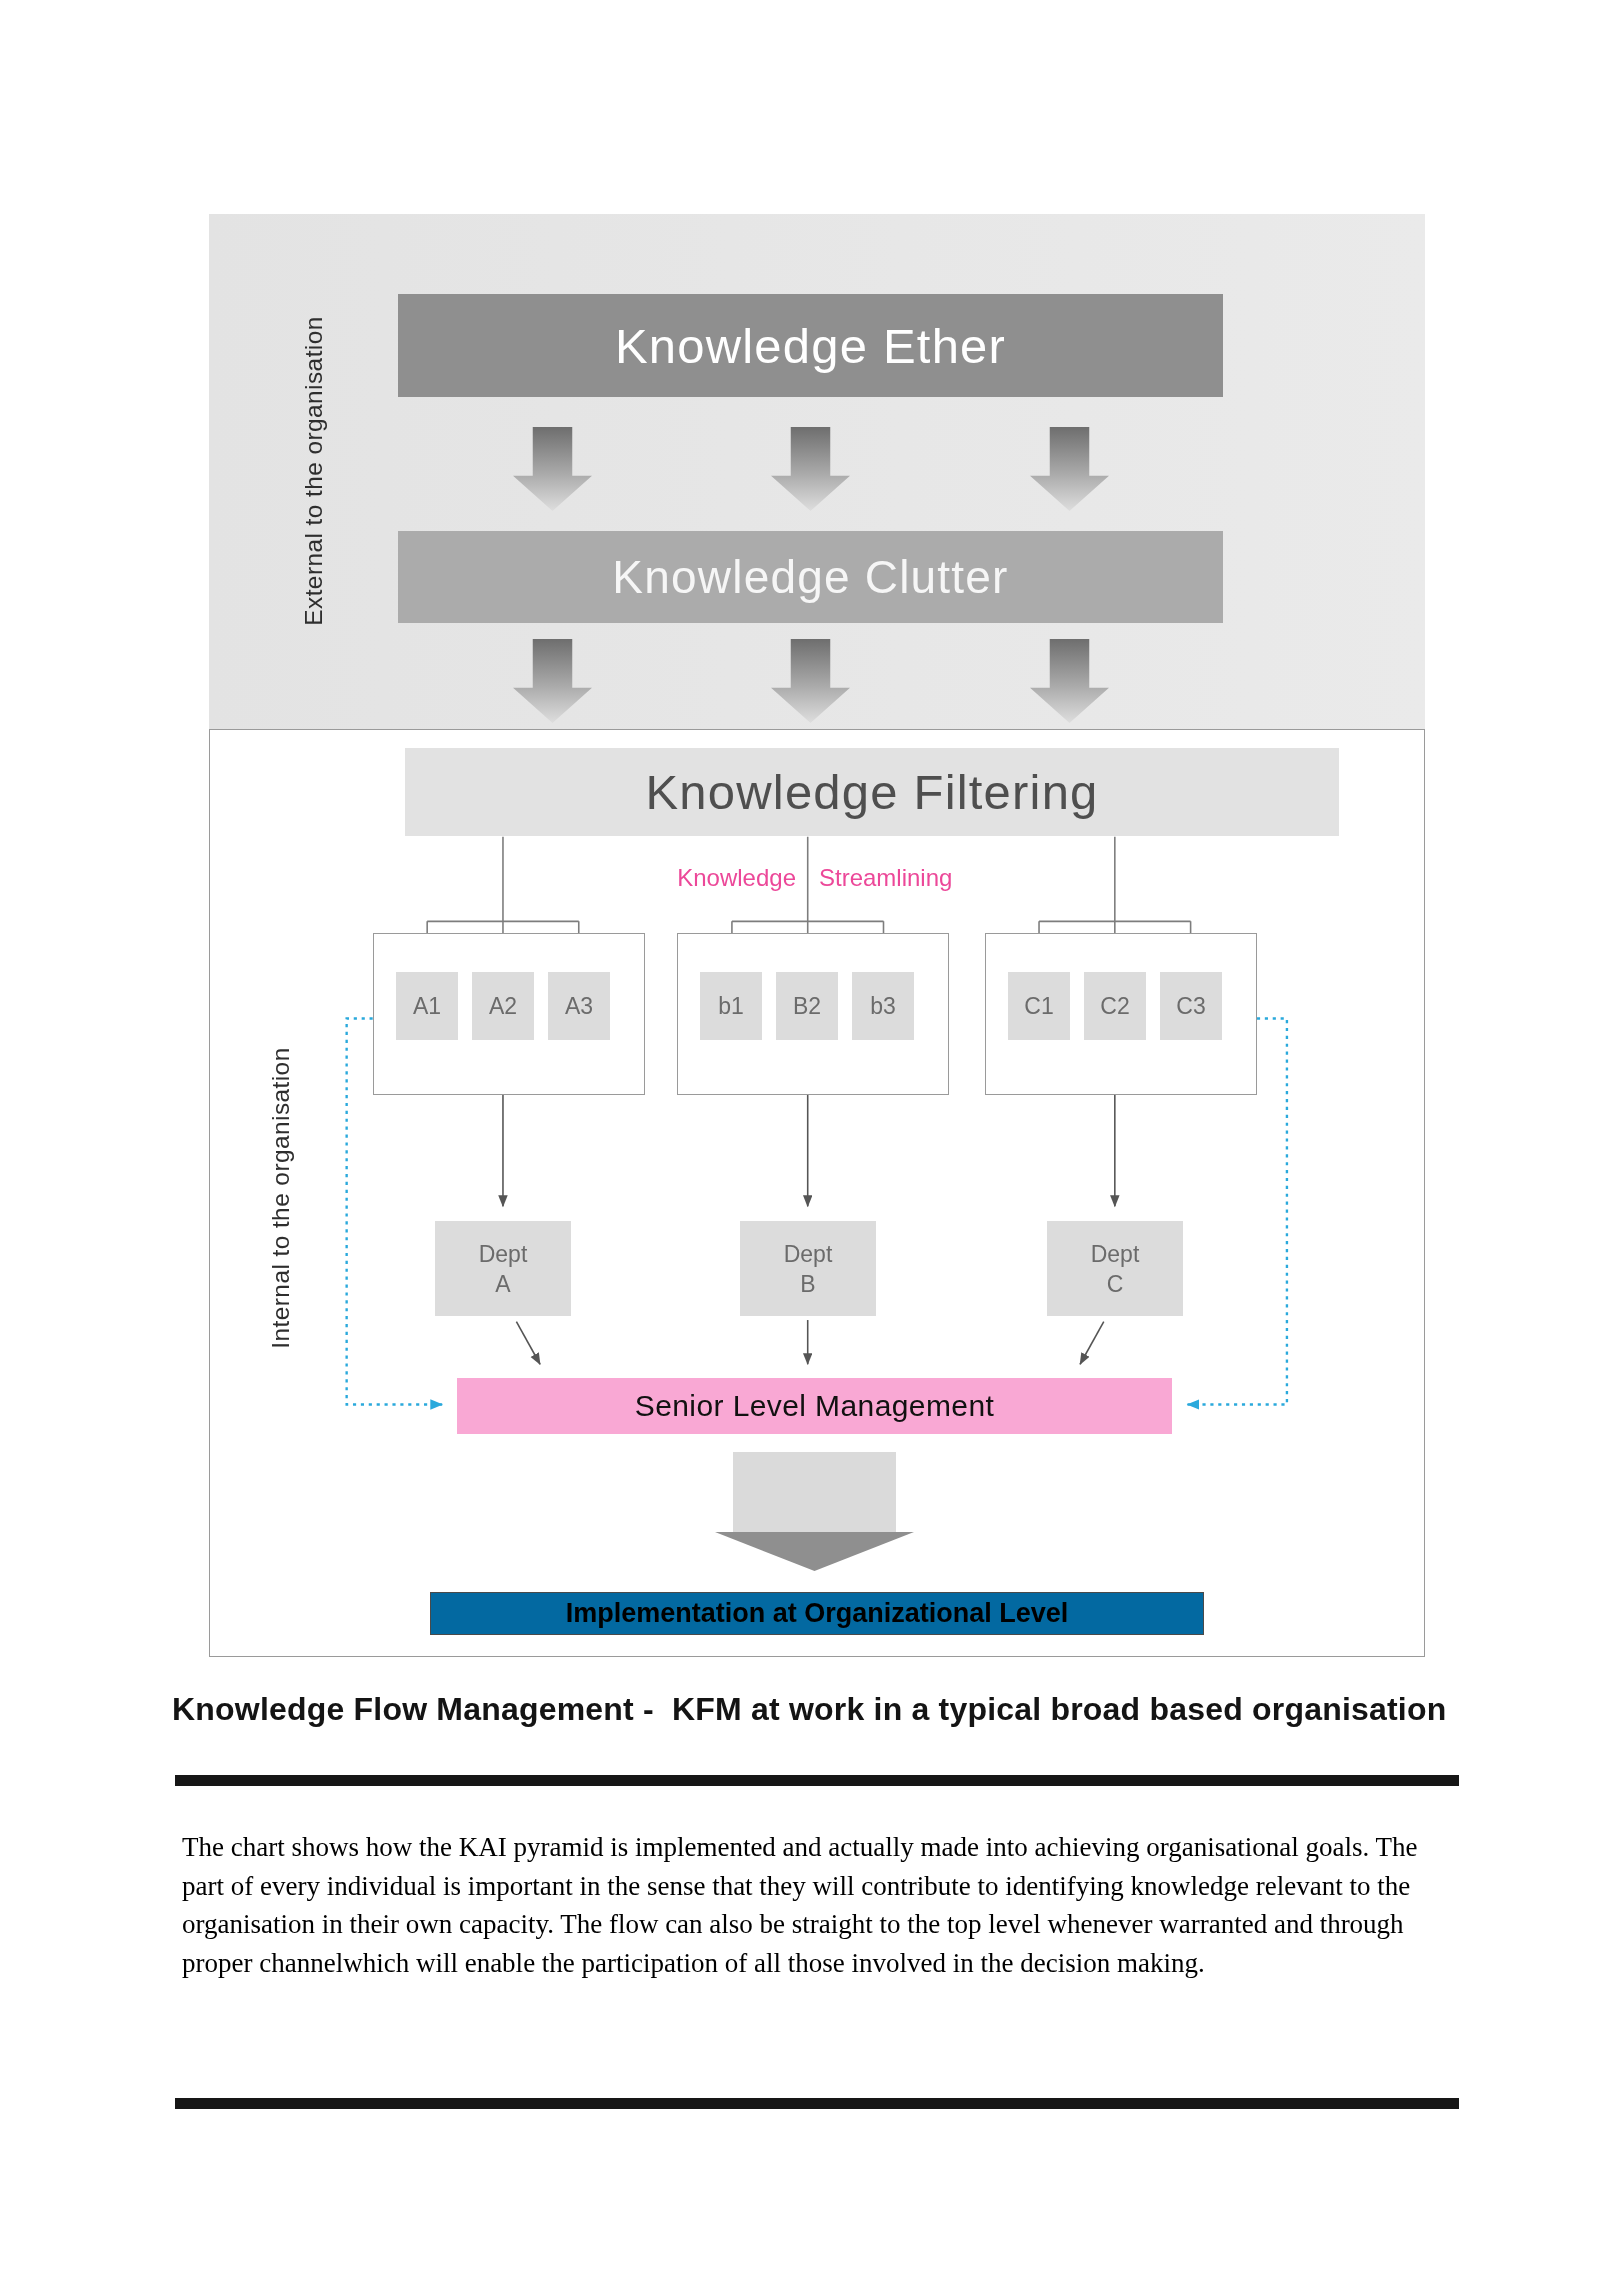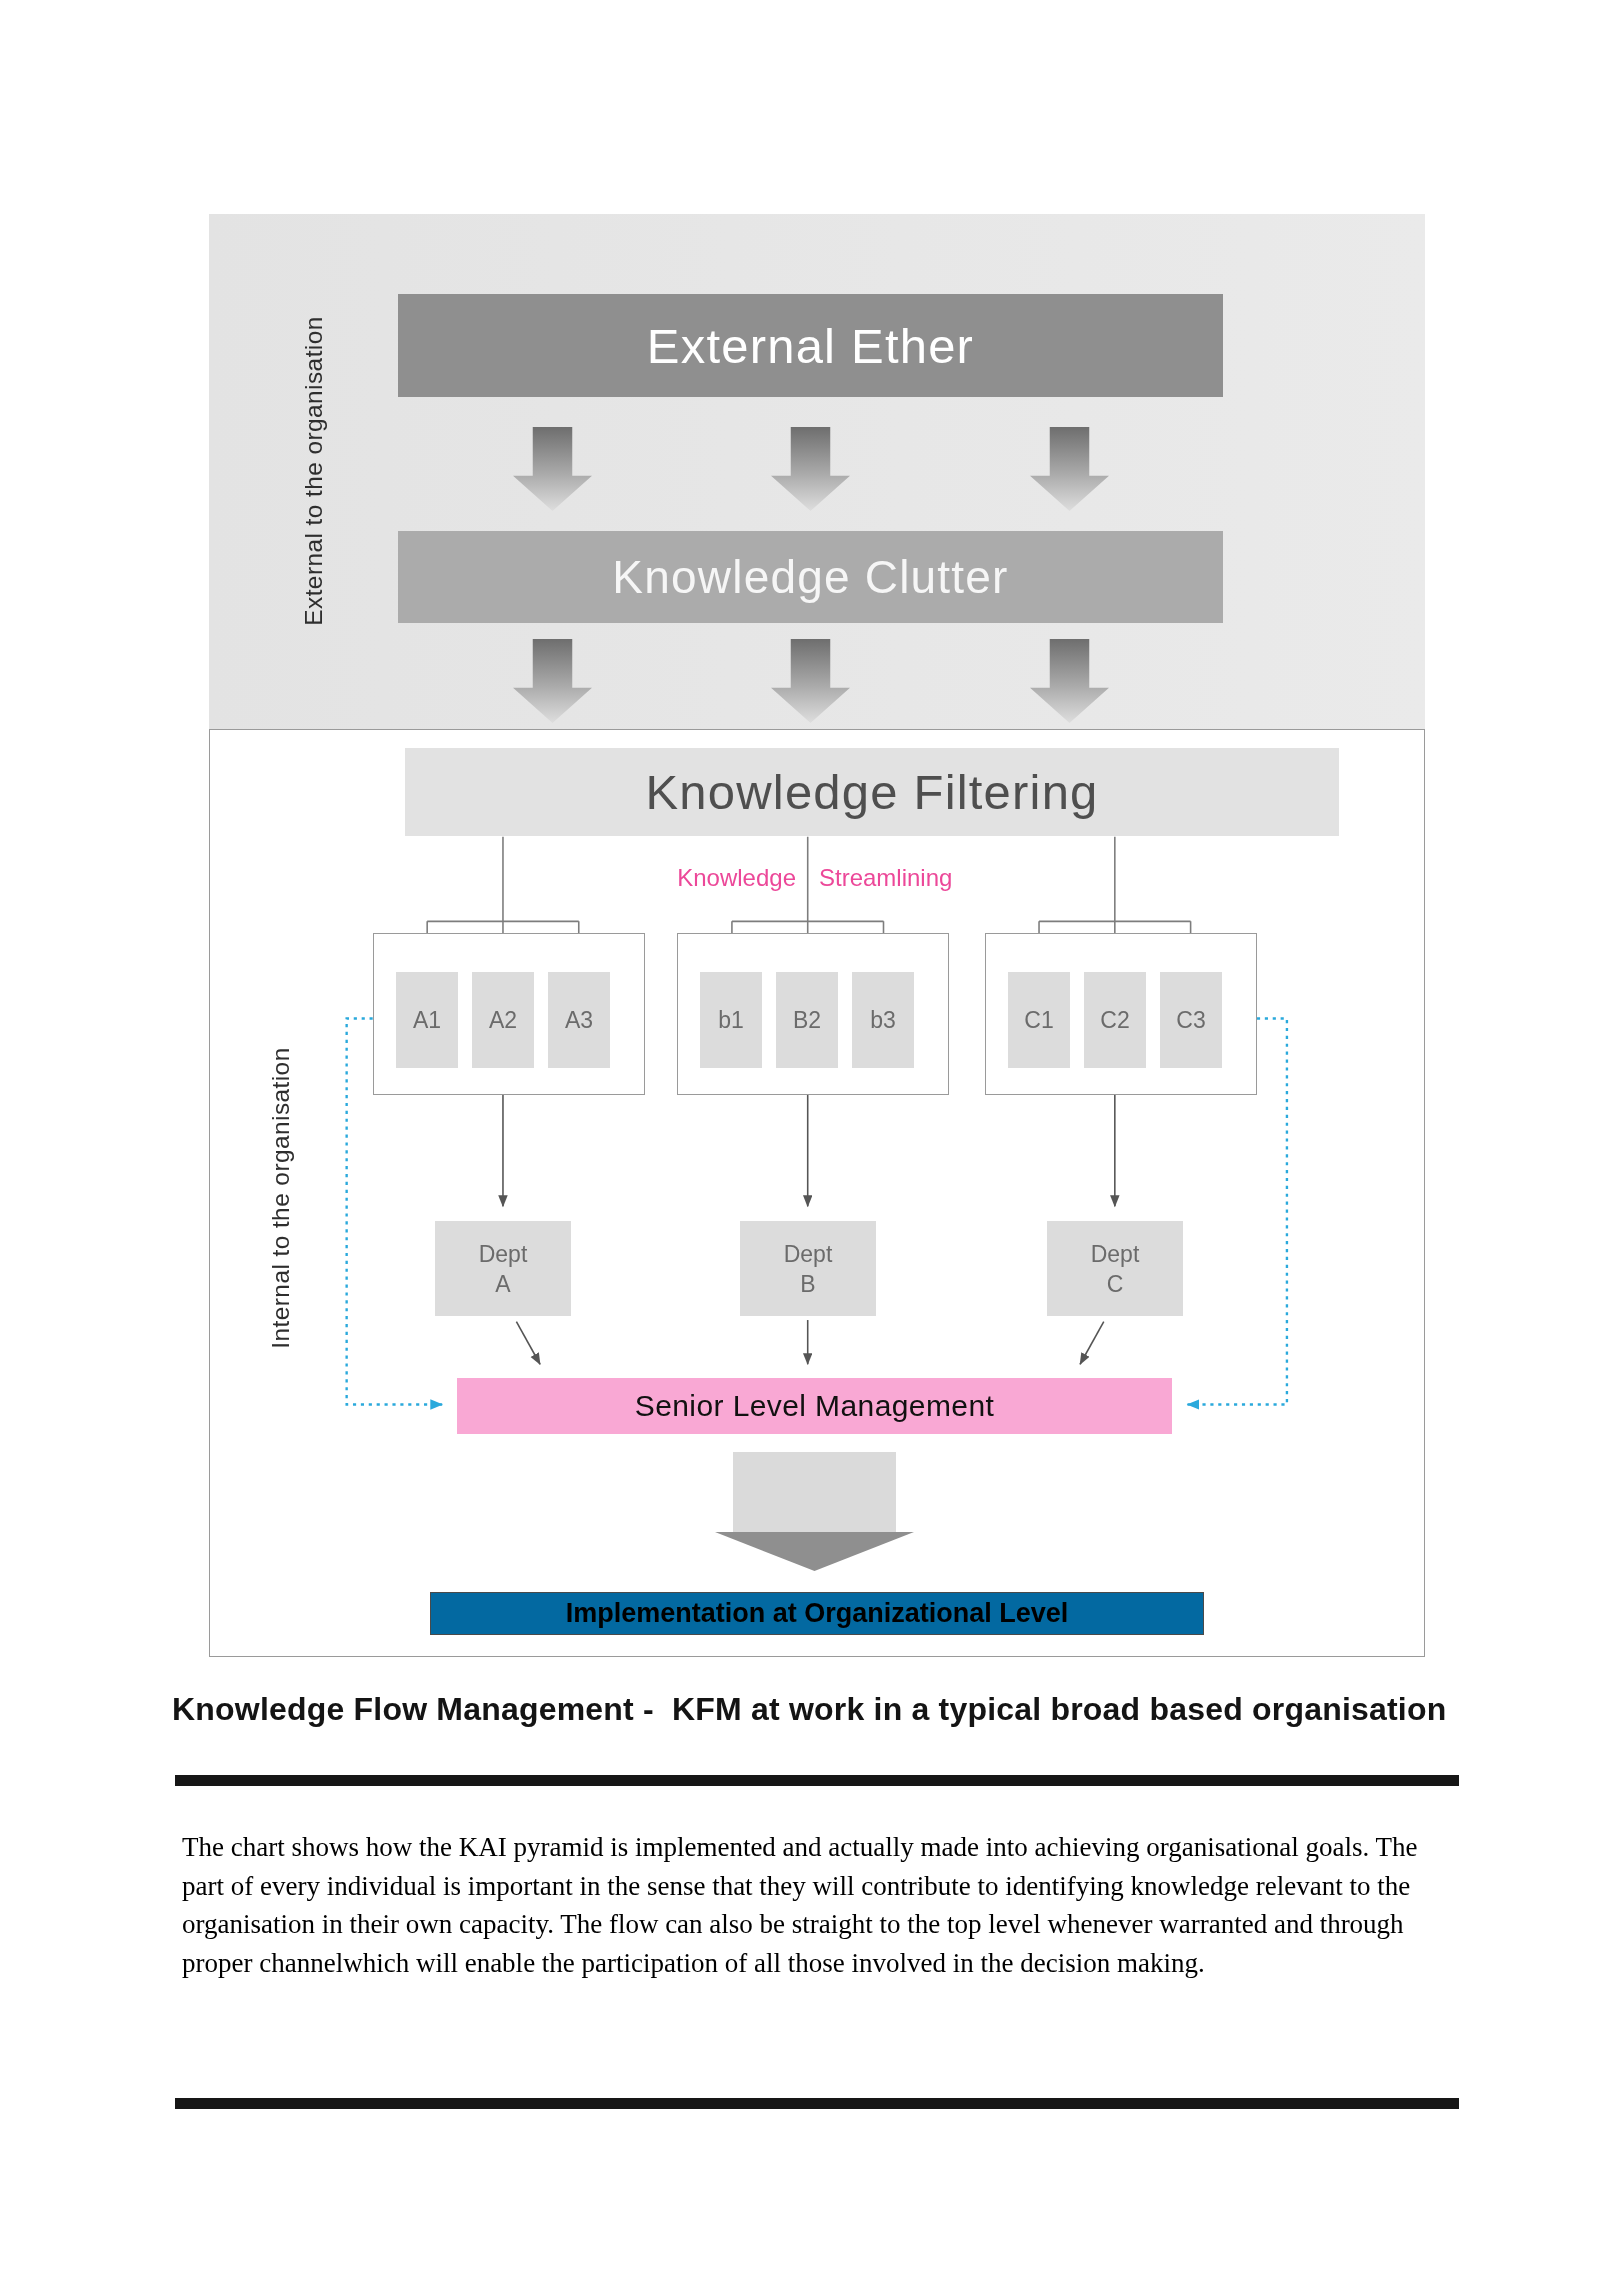--- a/index.html
+++ b/index.html
@@ -61,21 +61,21 @@
   .stream-word{font-size:24px;color:#ec4899;top:864px;line-height:28px;}
   #stream-left{right:821px;}   
   #stream-right{left:819px;}
 
   
   .group{
     top:933px;width:272px;height:162px;
     border:1.6px solid #9a9a9a;background:#ffffff;box-sizing:border-box;
   }
   .cell{
-    position:absolute;top:38px;width:62px;height:96px;
+    position:absolute;top:38px;width:62px;height:68px;
     background:#dcdcdc;
     display:flex;align-items:center;justify-content:center;
     font-size:23px;color:#6b6b6b;
   }
   .cell.c1{left:22px;} .cell.c2{left:98px;} .cell.c3{left:174px;}
 
   
   .dept{
     top:1221px;width:136px;height:95px;background:#dcdcdc;
     display:flex;align-items:center;justify-content:center;text-align:center;
@@ -126,21 +126,21 @@
 <body>
 
 <div id="canvas">
 
   <div class="abs ext-panel"></div>
   <div class="abs int-panel"></div>
 
   <div class="abs vlabel" id="ext-label">External to the organisation</div>
   <div class="abs vlabel" id="int-label">Internal to the organisation</div>
 
-  <div class="abs band ether">External Ether</div>
+  <div class="abs band ether">Knowledge Ether</div>
   <div class="abs band clutter">Knowledge Clutter</div>
   <div class="abs band filtering">Knowledge Filtering</div>
 
   <div class="abs garrow" style="left:513px;top:427px;"></div>
   <div class="abs garrow" style="left:771px;top:427px;"></div>
   <div class="abs garrow" style="left:1030px;top:427px;"></div>
 
   <div class="abs garrow" style="left:513px;top:639px;"></div>
   <div class="abs garrow" style="left:771px;top:639px;"></div>
   <div class="abs garrow" style="left:1030px;top:639px;"></div>

